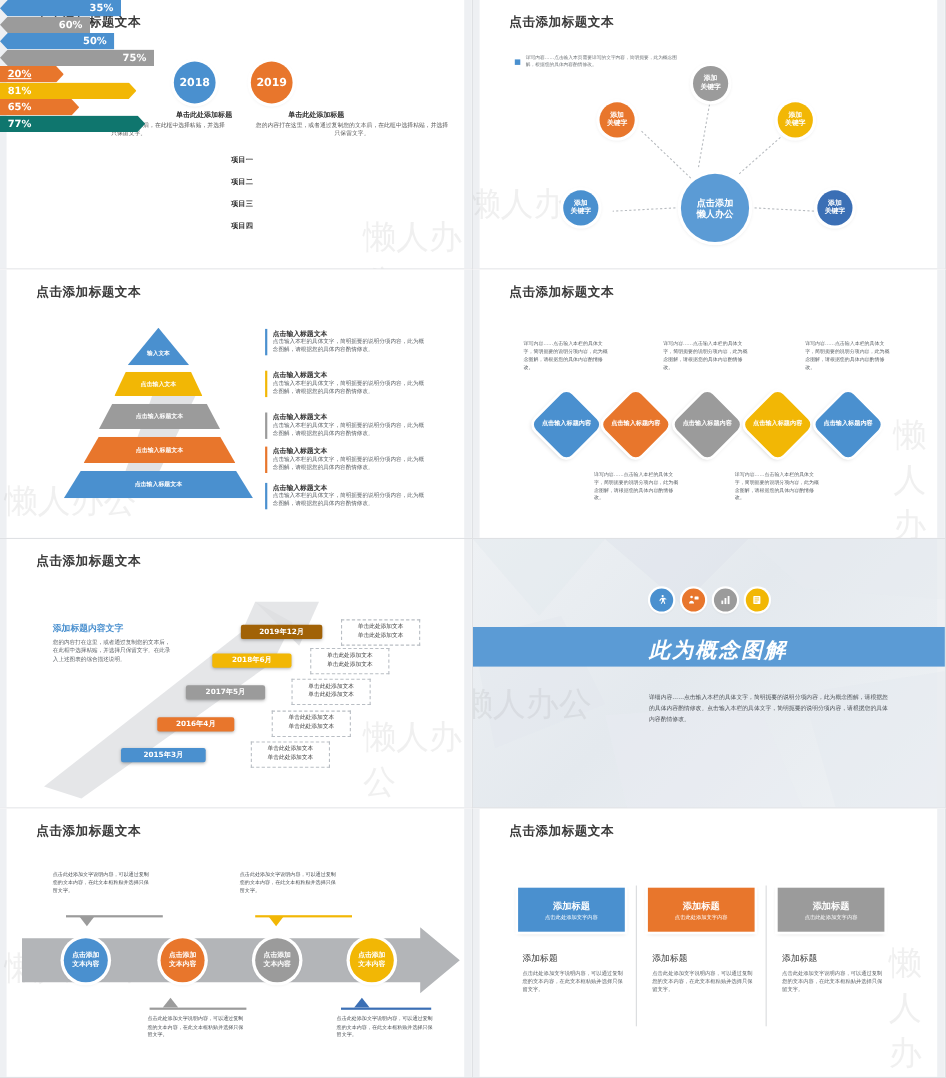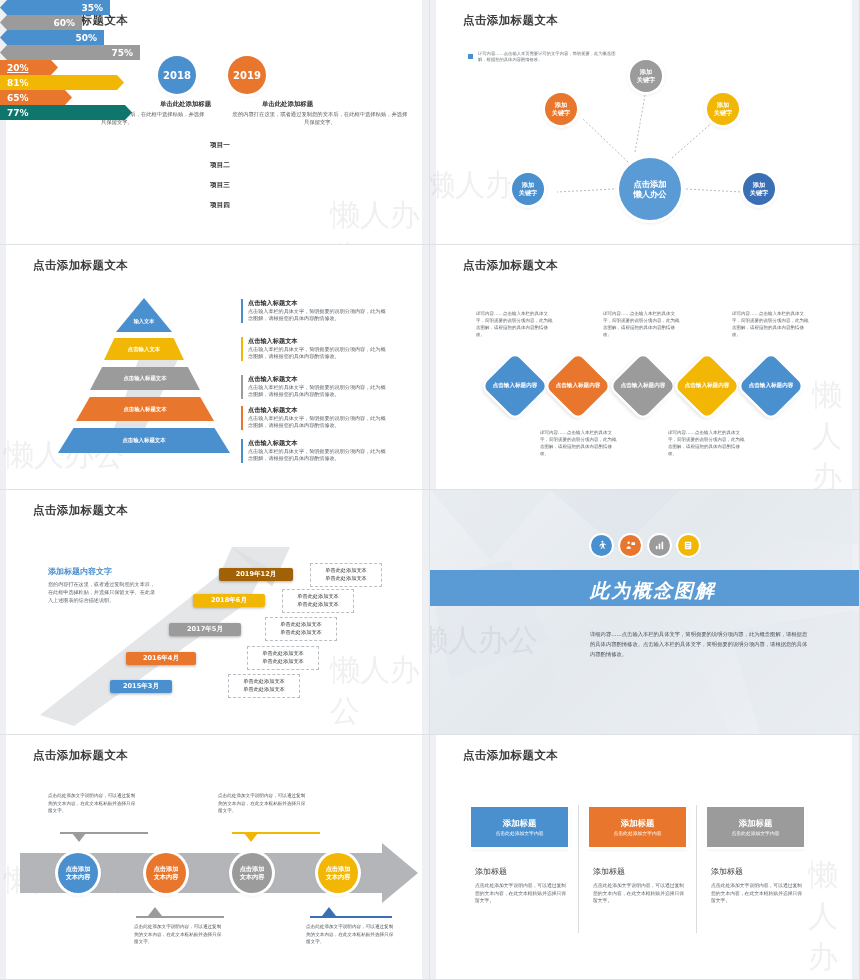--- a/index.html
+++ b/index.html
@@ -243,22 +243,22 @@
       <polygon points="40,225 220,84 232,57 266,76 248,112 74,236" fill="#dcdee0" opacity=".75"></polygon>
       <polygon points="232,57 290,57 272,97" fill="#dcdee0" opacity=".75"></polygon>
     </svg>
 
     <div class="s5-h" style="left:48px; top:76px;">添加标题内容文字</div>
     <div class="s5-b" style="left:48px; top:90px;">您的内容打在这里，或者通过复制您的文本后，在此框中选择粘贴，并选择只保留文字。在此录入上述图表的综合描述说明。</div>
 
     <div class="tl-pill" style="left:219px; top:573px; width:74px; background:#a16207; top:78px;">2019年12月</div>
     <div class="tl-pill" style="left:193px; top:104px; width:72px; background:#f2b705;">2018年6月</div>
     <div class="tl-pill" style="left:169px; top:133px; width:72px; background:#9b9b9b;">2017年5月</div>
-    <div class="tl-pill" style="left:126px; top:162px; width:70px; background:#e8762c;">2016年4月</div>
-    <div class="tl-pill" style="left:110px; top:190px; width:62px; background:#4a90cf;">2015年3月</div>
+    <div class="tl-pill" style="left:143px; top:162px; width:70px; background:#e8762c;">2016年4月</div>
+    <div class="tl-pill" style="left:110px; top:190px; width:77px; background:#4a90cf;">2015年3月</div>
 
     <div class="tl-box" style="left:310px; top:73px; width:72px;">
       <div>单击此处添加文本</div>
       <div>单击此处添加文本</div>
     </div>
     <div class="tl-box" style="left:282px; top:99px; width:72px;">
       <div>单击此处添加文本</div>
       <div>单击此处添加文本</div>
     </div>
     <div class="tl-box" style="left:265px; top:127px; width:72px;">

